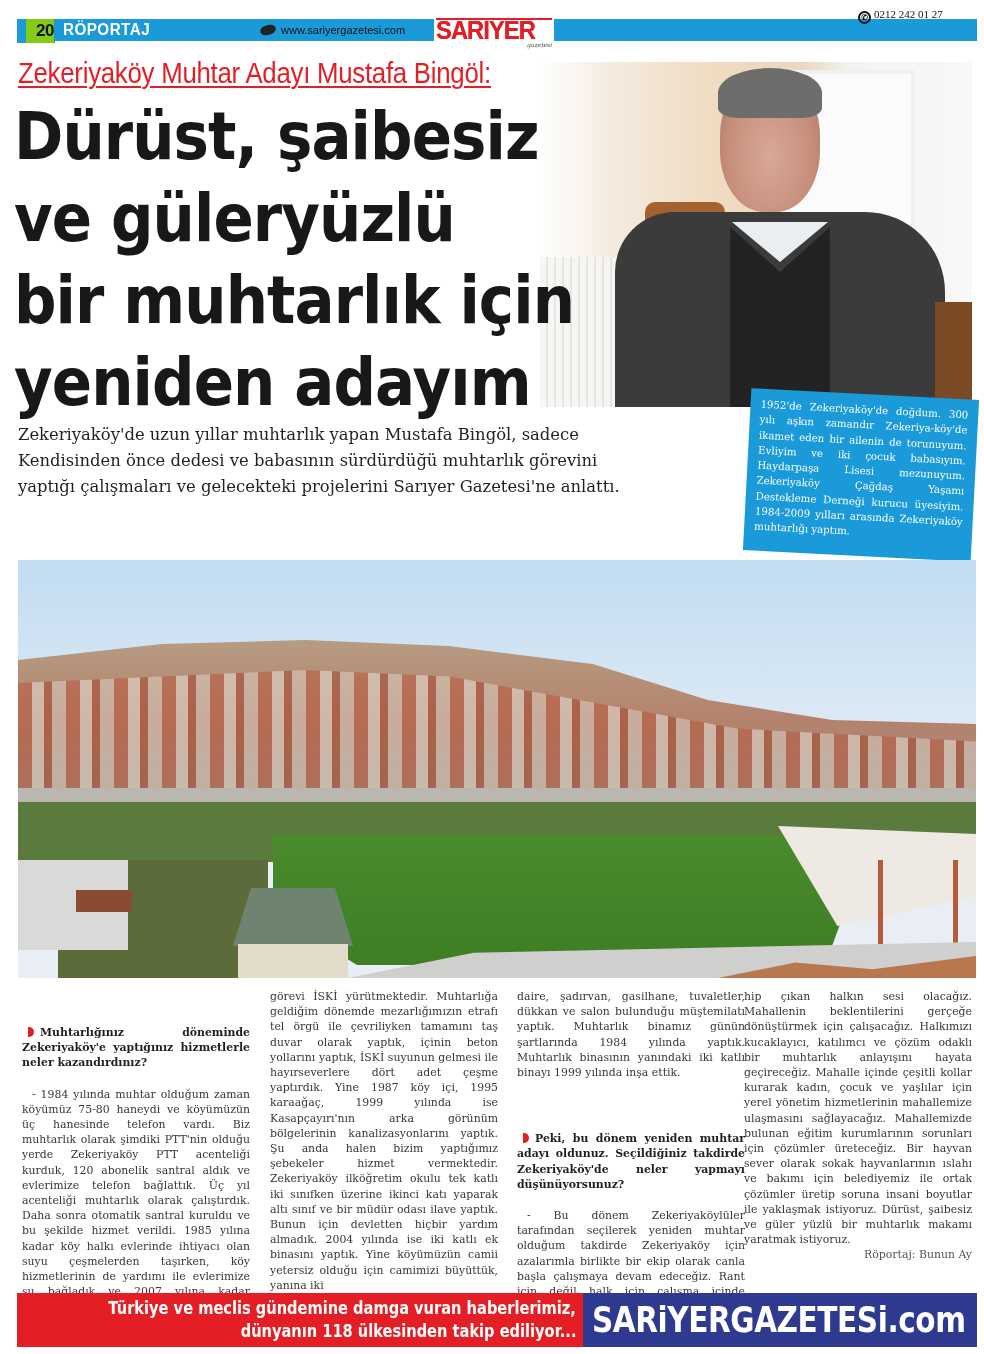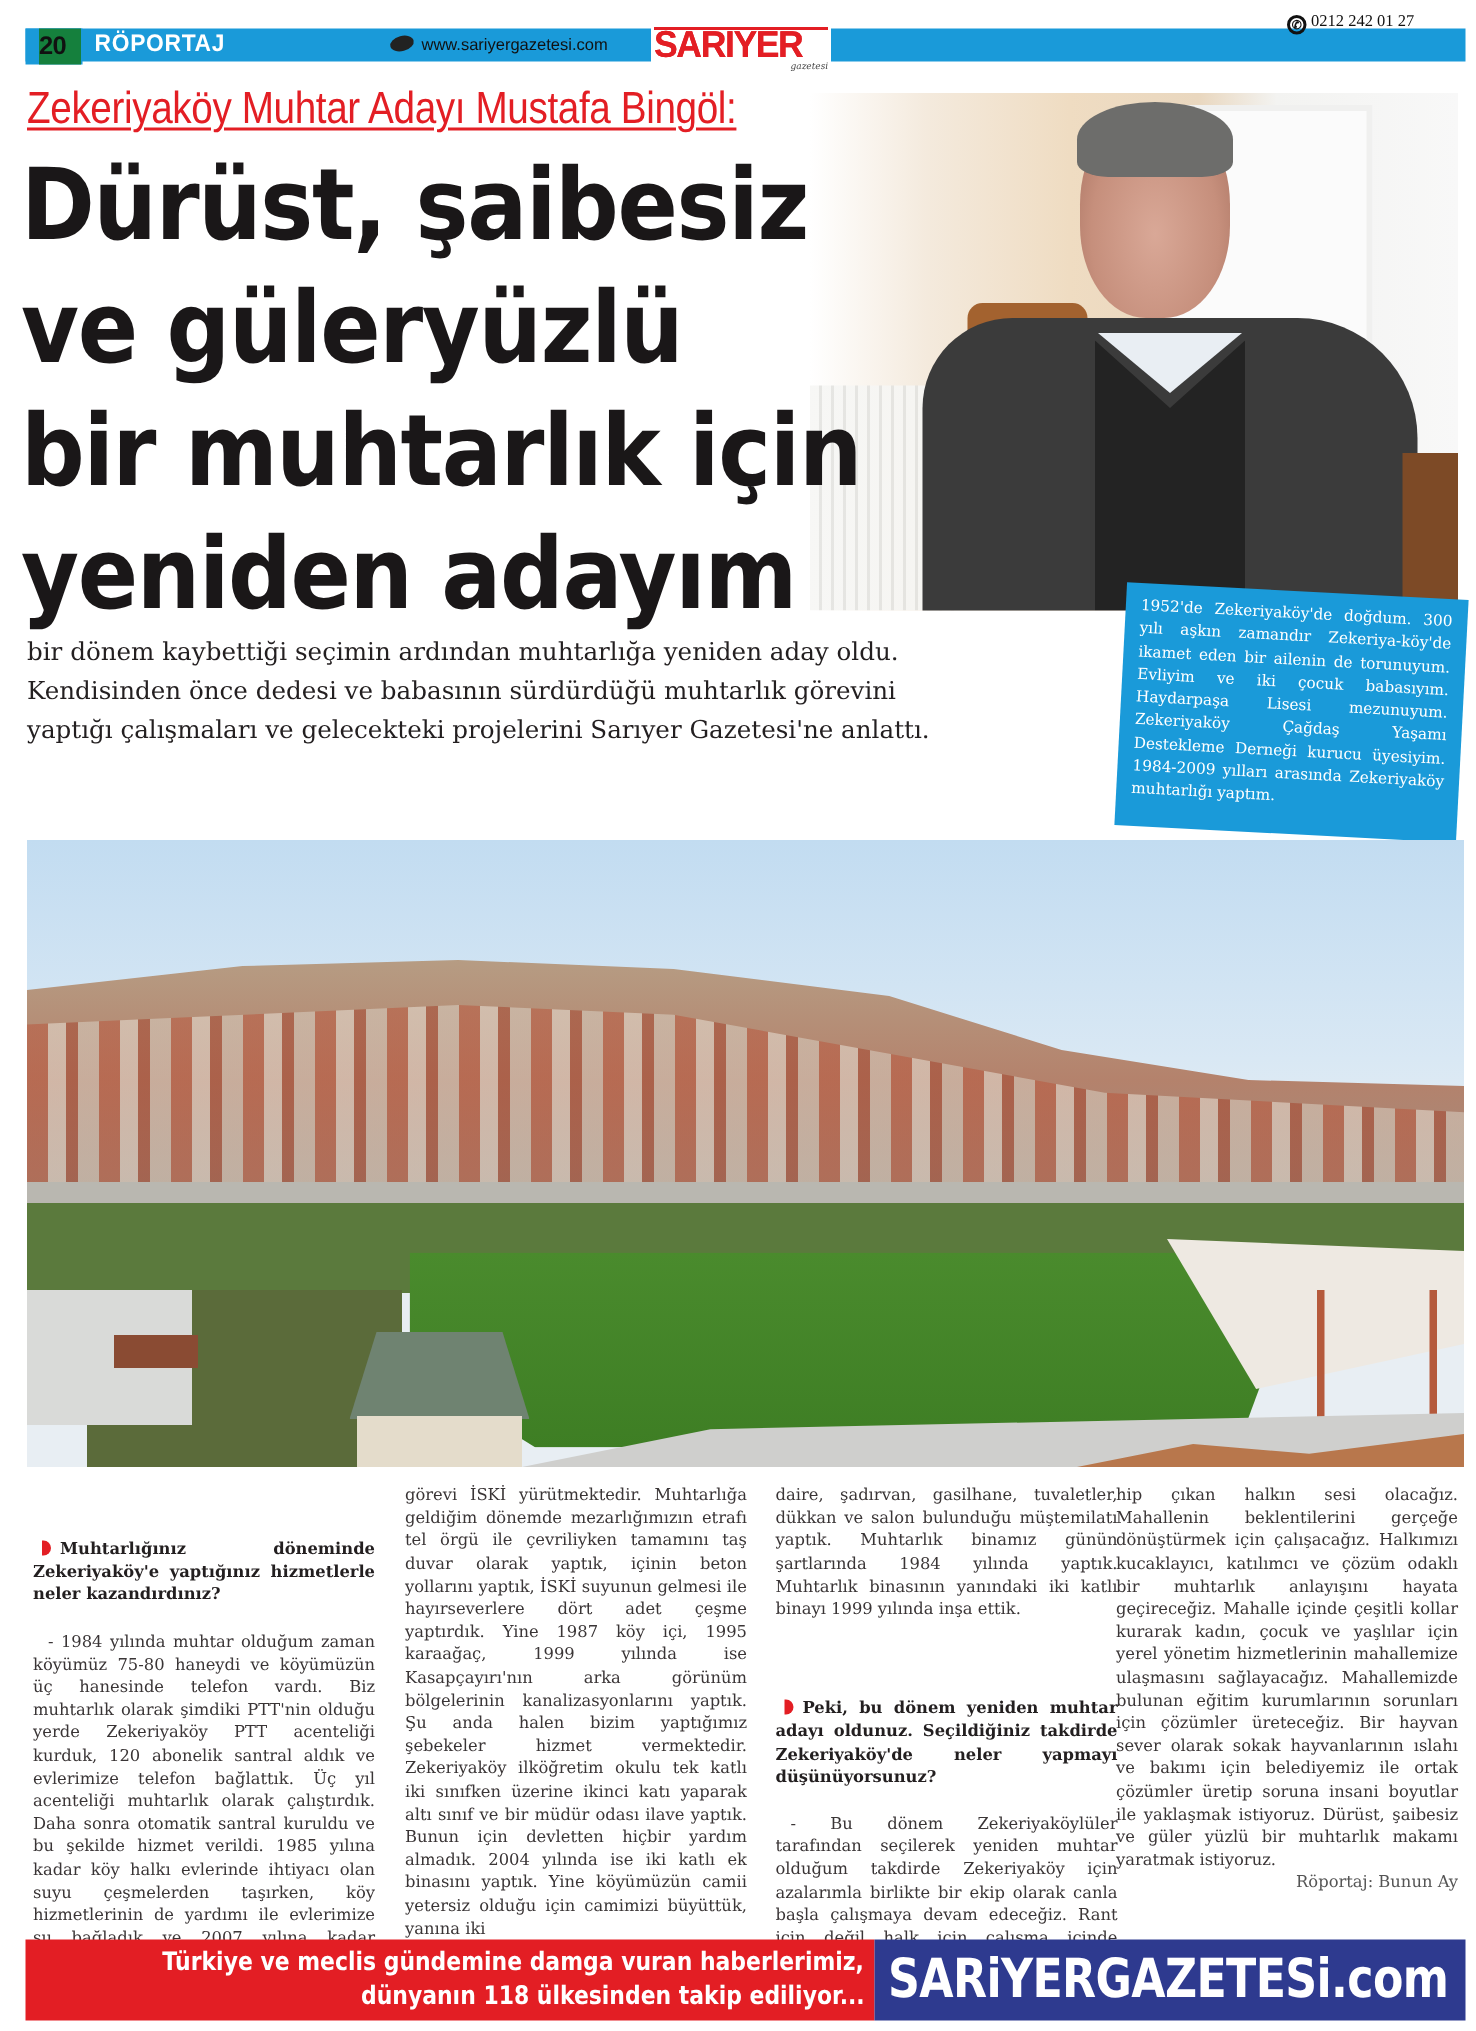--- a/index.html
+++ b/index.html
@@ -2,21 +2,21 @@
 <html><head>
 <meta charset="utf-8">
 <style>
   * { box-sizing: border-box; margin: 0; padding: 0; }
   html, body { width: 984px; height: 1354px; background: #ffffff; overflow: hidden; }
   body { position: relative; font-family: "DejaVu Serif", serif; color: #231f20; }
 
   
   .topbar { position: absolute; left: 17px; top: 19px; width: 960px; height: 22px; background: #1a9ad9; }
   .page-num { position: absolute; left: 17px; top: 19px; width: 38px; height: 24px; background: #1a9ad9; }
-  .page-num-inner { position: absolute; left: 26px; top: 19px; width: 28px; height: 24px; background: #15803d; color: #111; font-family: "Liberation Sans", sans-serif; font-weight: bold; font-size: 17px; line-height: 24px; text-align: left; letter-spacing: -0.5px; }
+  .page-num-inner { position: absolute; left: 26px; top: 19px; width: 28px; height: 24px; background: #84cc16; color: #111; font-family: "Liberation Sans", sans-serif; font-weight: bold; font-size: 17px; line-height: 24px; text-align: right; letter-spacing: -0.5px; }
   .section-label { position: absolute; left: 63px; top: 19px; height: 22px; line-height: 22px; color: #ffffff; font-family: "Liberation Sans", sans-serif; font-weight: bold; font-size: 16px; letter-spacing: 0.5px; transform: scaleX(0.95); transform-origin: left; }
   .site-url { position: absolute; left: 260px; top: 19px; height: 22px; line-height: 22px; color: #111; font-family: "Liberation Sans", sans-serif; font-size: 11px; }
   .site-url .globe { display: inline-block; width: 16px; height: 10px; border-radius: 50%; background: #222; margin-right: 5px; vertical-align: -1px; transform: rotate(-15deg); }
   .logo-box { position: absolute; left: 434px; top: 17px; width: 120px; height: 34px; background: #ffffff; }
   .logo-text { position: absolute; left: 436px; top: 16px; width: 116px; color: #e31e24; font-family: "Liberation Sans", sans-serif; font-weight: bold; font-size: 25px; letter-spacing: -1px; line-height: 28px; transform: scaleX(0.95); transform-origin: left; text-shadow: 0 0 0 #e31e24; }
   .logo-sub { position: absolute; left: 527px; top: 41px; font-size: 6px; font-style: italic; color: #444; font-family: "DejaVu Serif", serif; }
   .logo-rule { position: absolute; left: 436px; top: 18px; width: 116px; height: 2px; background: #e31e24; }
   .phone { position: absolute; left: 858px; top: 3px; height: 22px; line-height: 22px; color: #111; font-family: Liberation Serif, serif; font-size: 11px; }
   .phone .phone-icon { display: inline-block; width: 13px; height: 13px; border: 2px solid #111; border-radius: 50%; vertical-align: -2px; margin-right: 3px; font-size: 8px; line-height: 9px; text-align: center; font-weight: bold; }
 
@@ -117,21 +117,21 @@
 <h1 class="headline">
   <div>Dürüst, şaibesiz</div>
   <div>ve güleryüzlü</div>
   <div>bir muhtarlık için</div>
   <div>yeniden adayım</div>
 </h1>
 
 <div class="bio">1952'de Zekeriyaköy'de doğdum. 300 yılı aşkın zamandır Zekeriya-köy'de ikamet eden bir ailenin de torunuyum. Evliyim ve iki çocuk babasıyım. Haydarpaşa Lisesi mezunuyum. Zekeriyaköy Çağdaş Yaşamı Destekleme Derneği kurucu üyesiyim. 1984-2009 yılları arasında Zekeriyaköy muhtarlığı yaptım.</div>
 
 <div class="intro">
-  <div>bir dönem kaybettiği seçimin ardından muhtarlığa yeniden aday oldu.</div>
+  <div>Zekeriyaköy'de uzun yıllar muhtarlık yapan Mustafa Bingöl, sadece</div>
   <div>Kendisinden önce dedesi ve babasının sürdürdüğü muhtarlık görevini</div>
   <div>yaptığı çalışmaları ve gelecekteki projelerini Sarıyer Gazetesi'ne anlattı.</div>
 </div>
 
 <div class="landscape">
   <div class="hill"></div>
   <div class="roofs"></div>
   <div class="road"></div>
   <div class="green-strip"></div>
   <div class="left-slope"></div>

